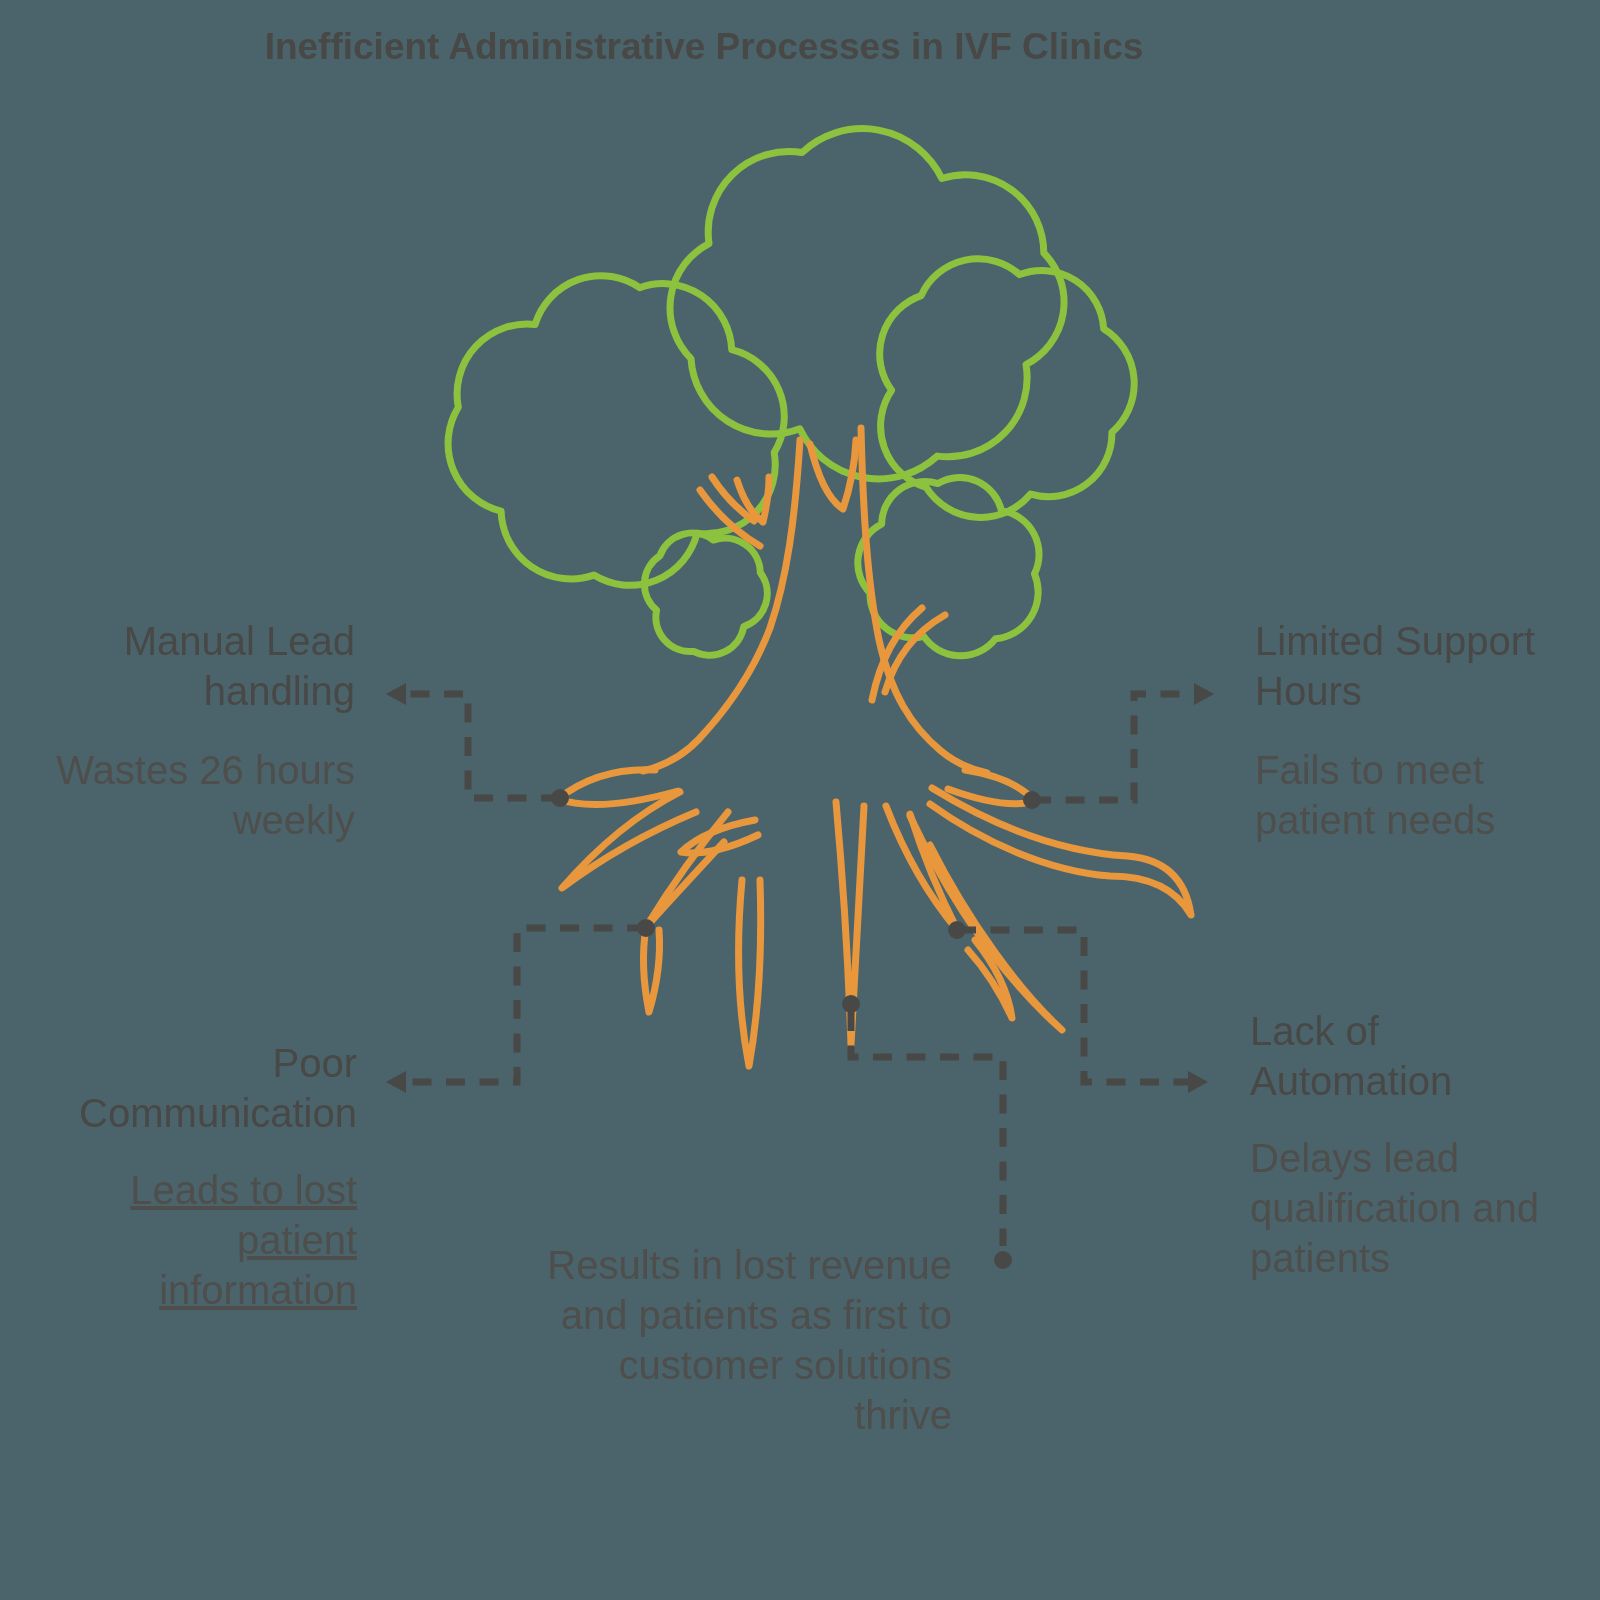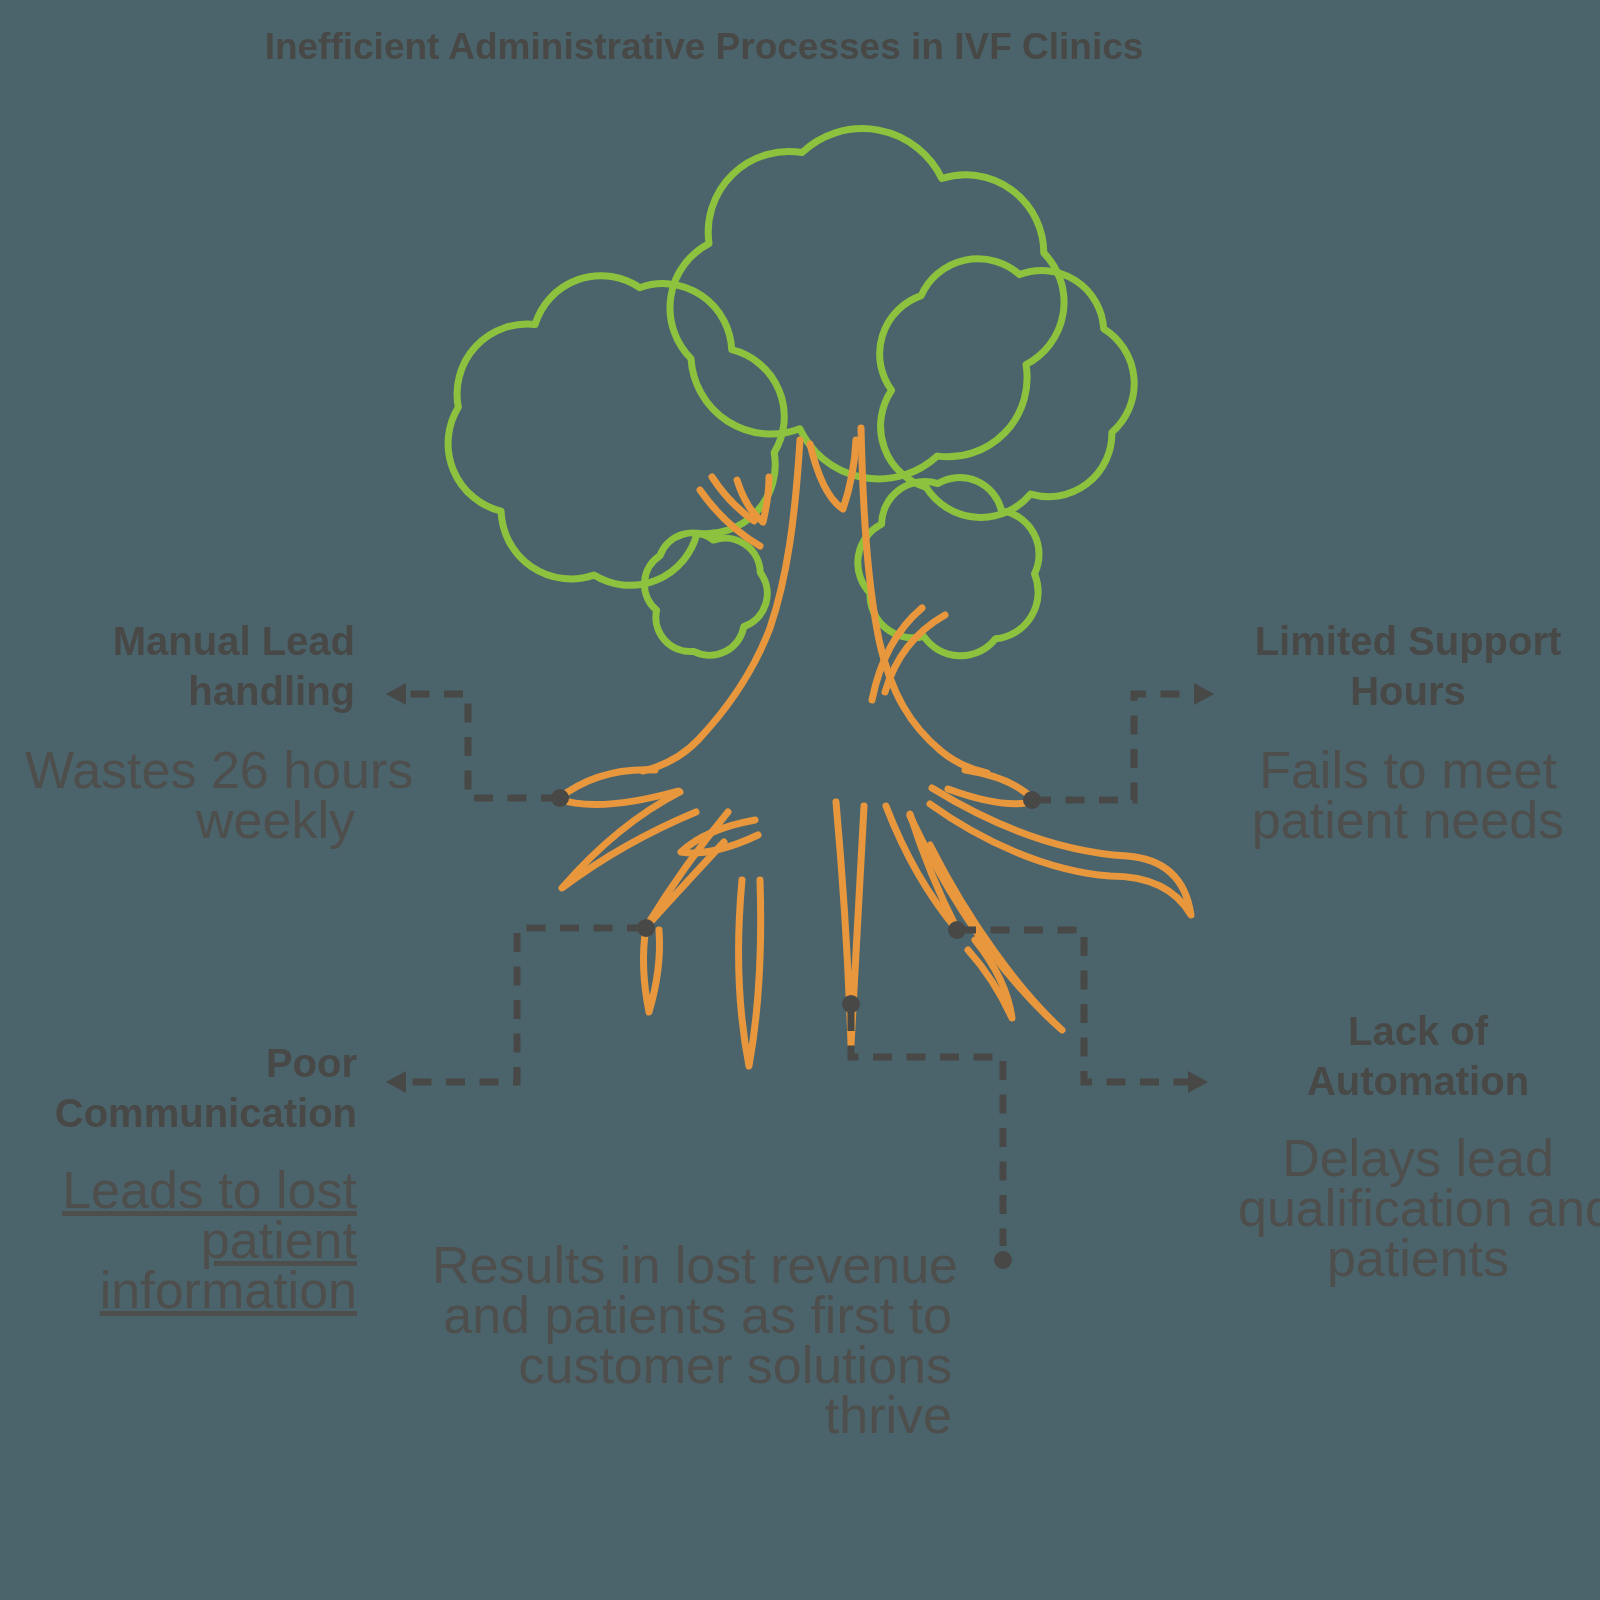--- a/index.html
+++ b/index.html
@@ -15,29 +15,29 @@
     background:var(--bg);
     font-family:"Liberation Sans", sans-serif;
   }
   .title{
     position:absolute;top:26px;left:0;width:1408px;
     text-align:center;font-size:37px;font-weight:bold;color:var(--ink);
     white-space:pre;
   }
   .callout{position:absolute;}
   .callout h3{
-    margin:0;font-size:40px;line-height:50px;font-weight:bold;
+    margin:0;font-size:40px;line-height:50px;font-weight:normal;
     color:var(--ink);white-space:pre;
   }
   .callout p{
-    margin:0;font-size:52px;line-height:50px;font-weight:normal;
+    margin:0;font-size:40px;line-height:50px;font-weight:normal;
     color:var(--ink2);white-space:pre;
   }
   .align-right{text-align:right;}
-  .align-left{text-align:center;}
+  .align-left{text-align:left;margin-left:12px;}
   #co-manual{top:616px;left:25px;width:330px;}
   #co-manual p{margin-top:29px;}
   #co-support{top:616px;left:1243px;width:330px;}
   #co-support p{margin-top:29px;}
   #co-comm{top:1006px;left:27px;width:330px;margin-top:32px;}
   #co-comm p{margin-top:27px;text-decoration:underline;}
   #co-auto{top:1006px;left:1238px;width:360px;}
   #co-auto p{margin-top:27px;}
   #co-comp{top:1186px;left:432px;width:520px;}
   #co-comp p{margin-top:54px;}

